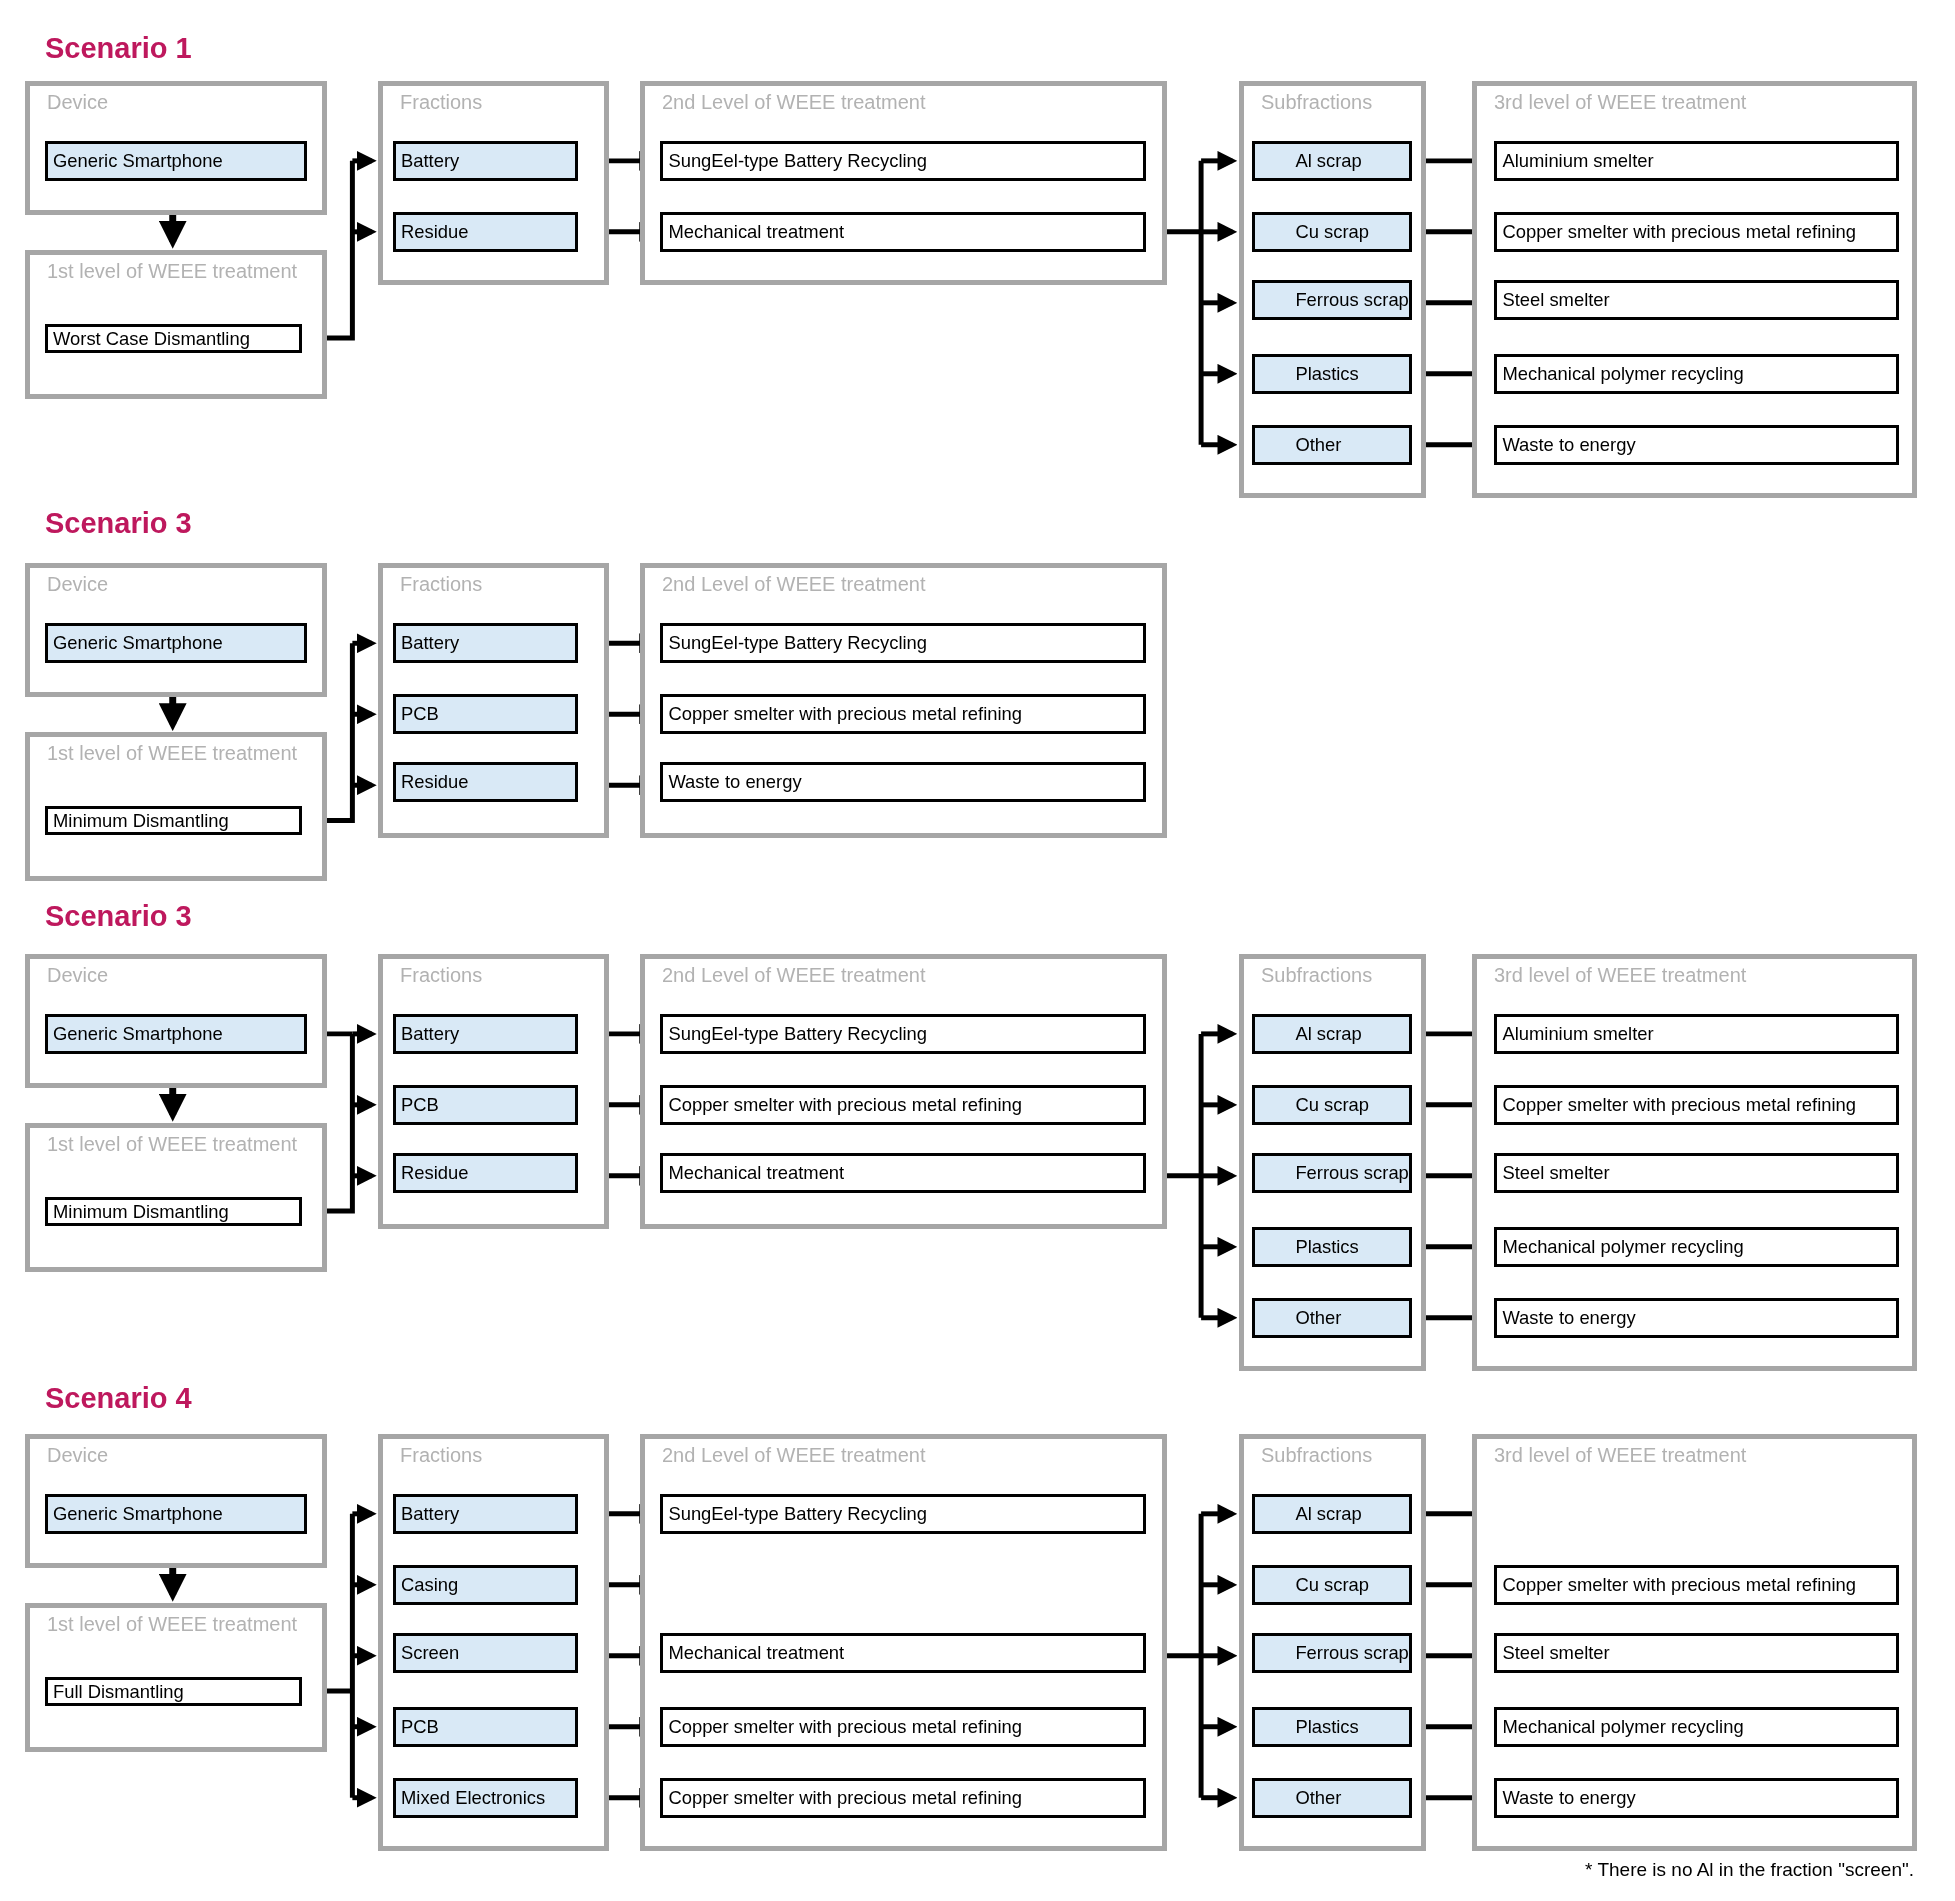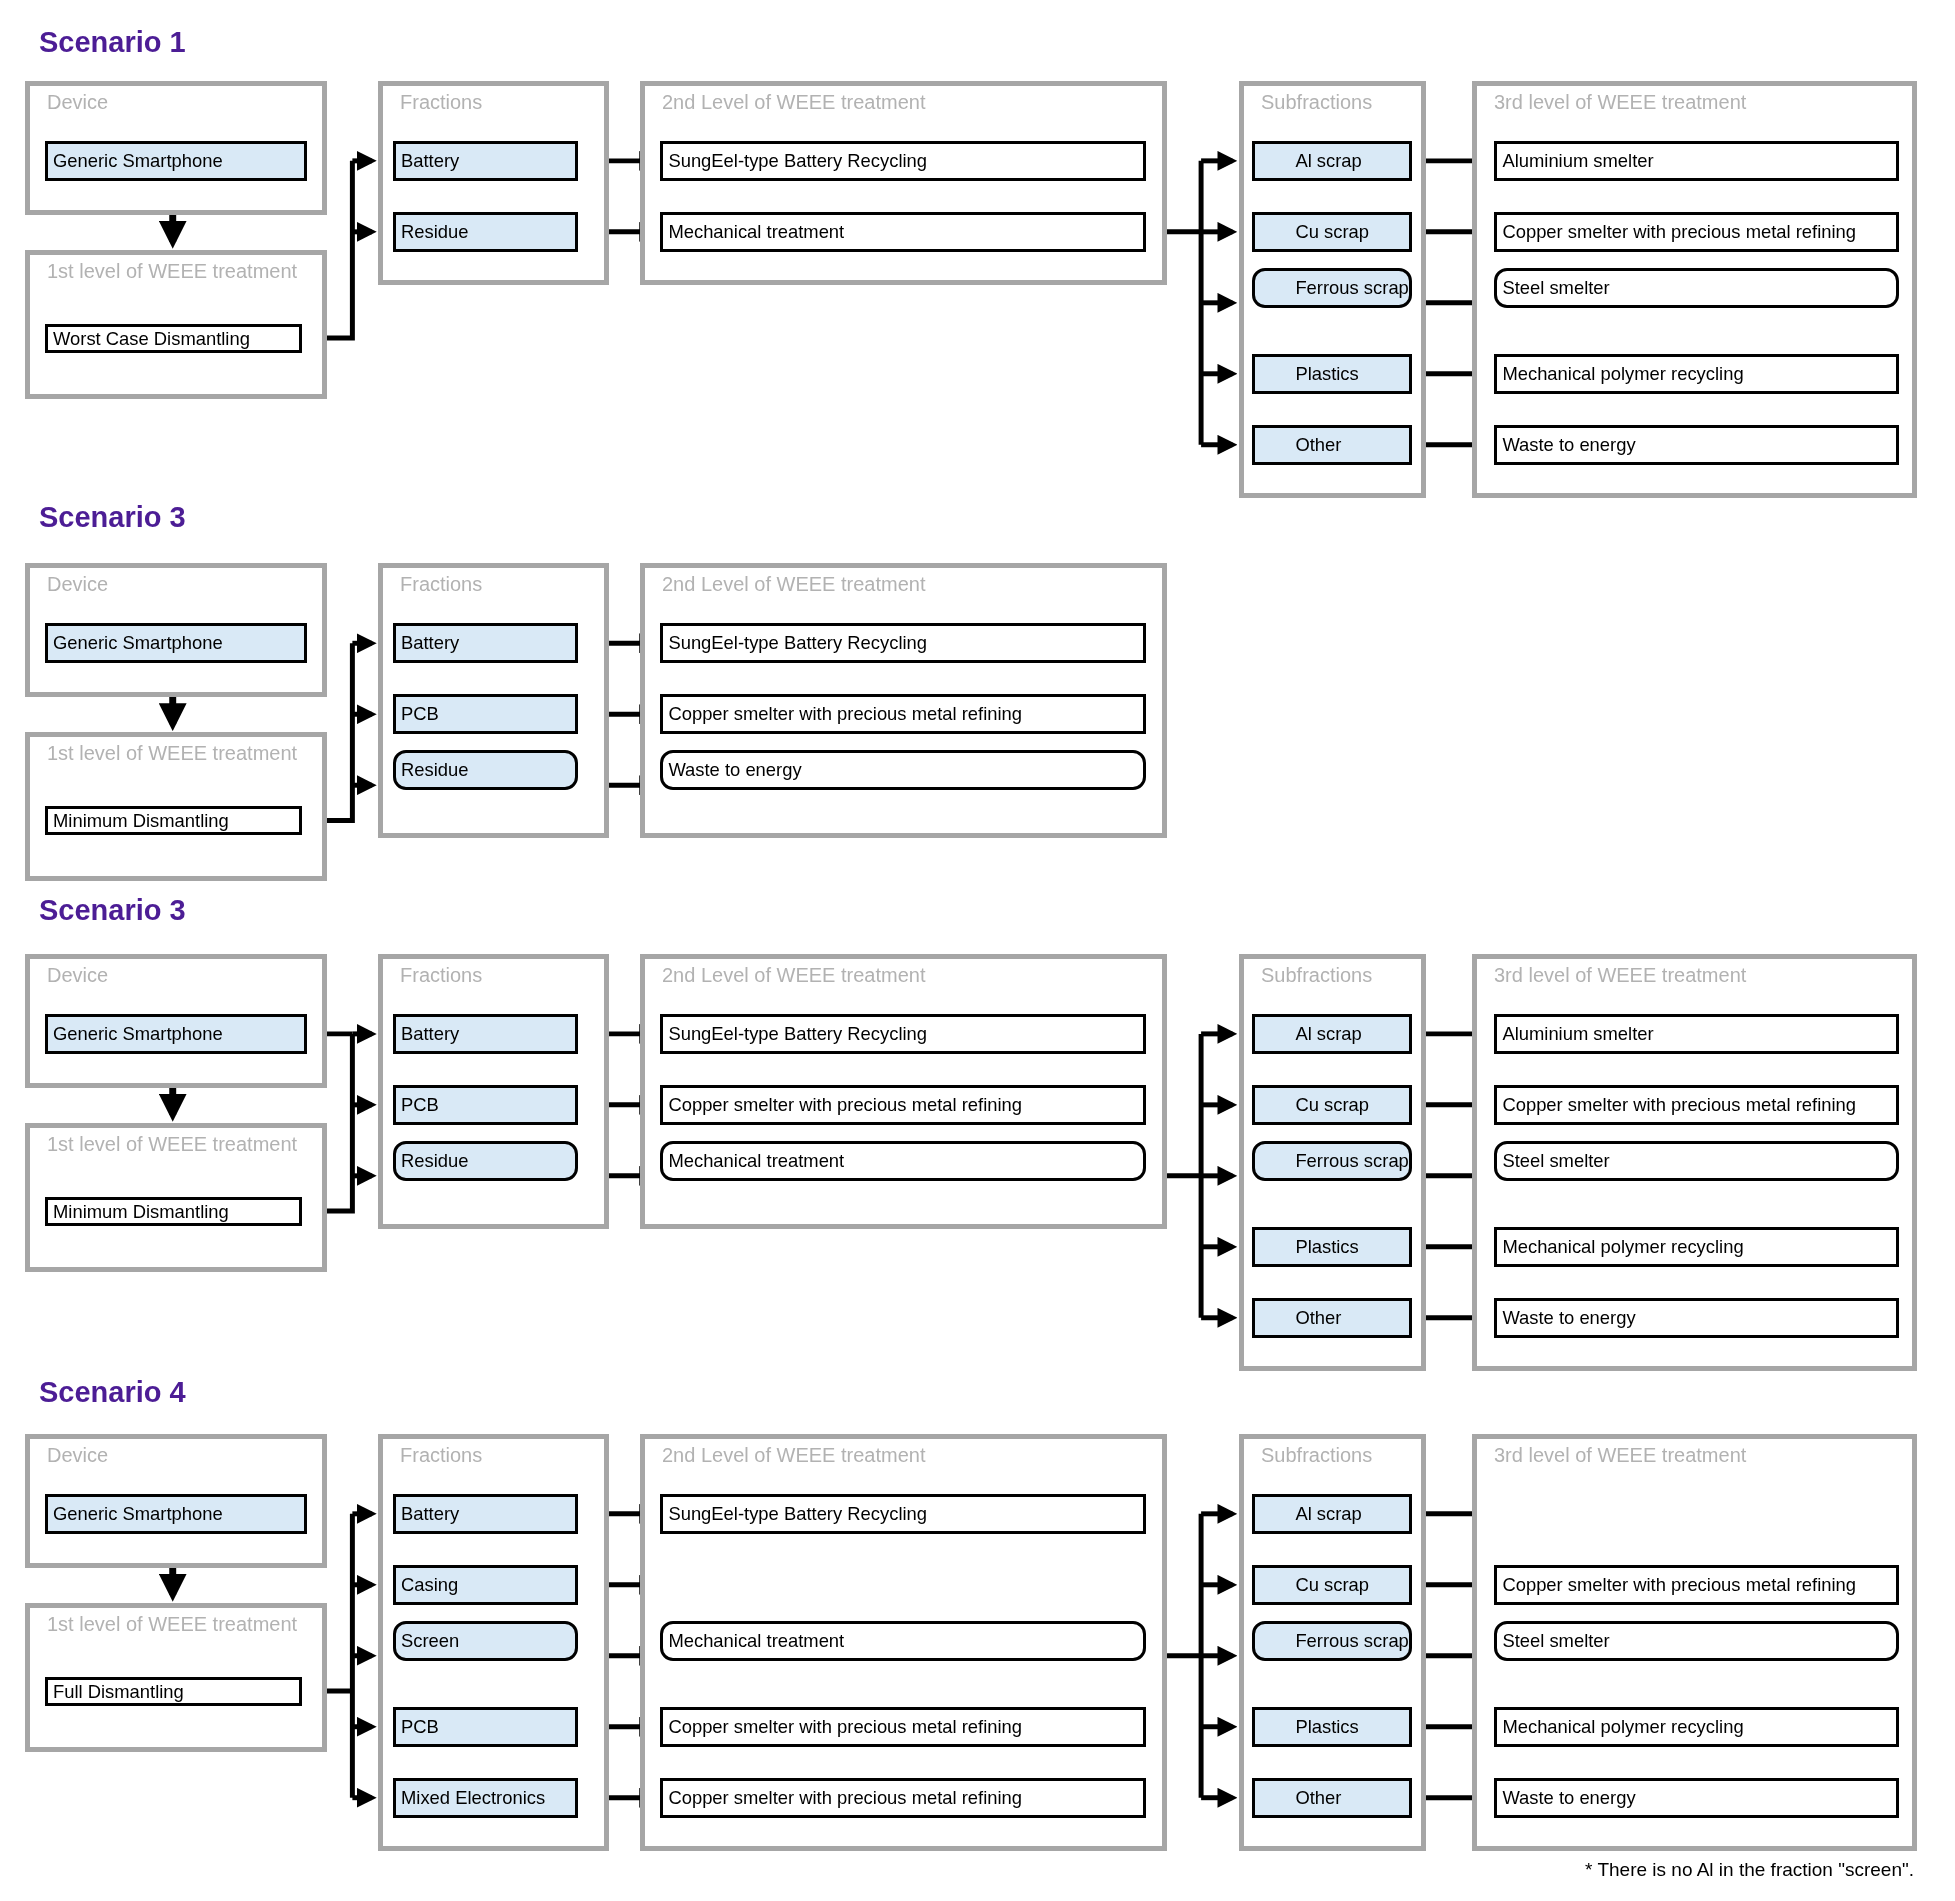--- a/index.html
+++ b/index.html
@@ -1,18 +1,18 @@
 <!DOCTYPE html>
 <html style="font-size:8px"><head>
 <meta charset="utf-8">
 <style>
   html,body{margin:0;padding:0;background:#fff;}
   #canvas{position:relative;width:1955px;height:1901px;background:#fff;
           font-family:"Liberation Sans",sans-serif;overflow:hidden;}
-  .sc-title{position:absolute;left:32px;margin:7px;font-size:29px;font-weight:bold;color:#4c1d95;}
+  .sc-title{position:absolute;left:32px;margin:13px;font-size:29px;font-weight:bold;color:#be185d;}
   .group{position:absolute;border:5px solid #a6a6a6;background:#fff;box-sizing:border-box;}
   .gtitle{position:absolute;left:17px;top:5px;font-size:20px;color:#b2b2b2;white-space:nowrap;}
   .box{position:absolute;box-sizing:border-box;border:3.5px solid #000;background:#fff;
        display:flex;align-items:center;padding-left:5px;font-size:18.4px;color:#000;
        white-space:nowrap;height:40px;}
   .box.blue{background:#d9e9f6;}
   
   .c-dev {left:25px;  width:302px;}
   .c-frac{left:378px; width:231px;}
   .c-2nd {left:640px;width:527px;}
@@ -21,21 +21,21 @@
   
   .h-dev{height:134px;} .h-1st{height:149px;}
   .h2r{height:204px;} .h3r{height:275px;} .h5r{height:417px;}
   
   .b-dev {left:15px;top:55px;width:262px;}
   .b-1st {left:15px;top:69px;width:257px;height:29px;}
   .b-frac{left:10px;width:185px;}
   .b-2nd {left:15.4px;width:486px;}
   .b-sub {left:8.4px;width:160px;padding-left:40px;}
   .b-3rd {left:17.4px;width:405px;}
-  .row0{top:55px;} .row1{top:126px;} .row2{top:182px;border-radius:13px;} .row3{top:268px;} .row4{top:339px;}
+  .row0{top:55px;} .row1{top:126px;} .row2{top:194px;} .row3{top:268px;} .row4{top:339px;}
   
   #wires{position:absolute;left:0;top:0;pointer-events:none;}
   .ln{stroke:#000;stroke-width:10;fill:none;}
   .dn{stroke-width:14;}
   .ar{marker-end:url(#ah);}
   .footnote{position:absolute;left:1472px;width:442px;top:1859px;text-align:right;
             font-size:19px;color:#000;white-space:nowrap;}
 </style>
 </head>
 <body>

